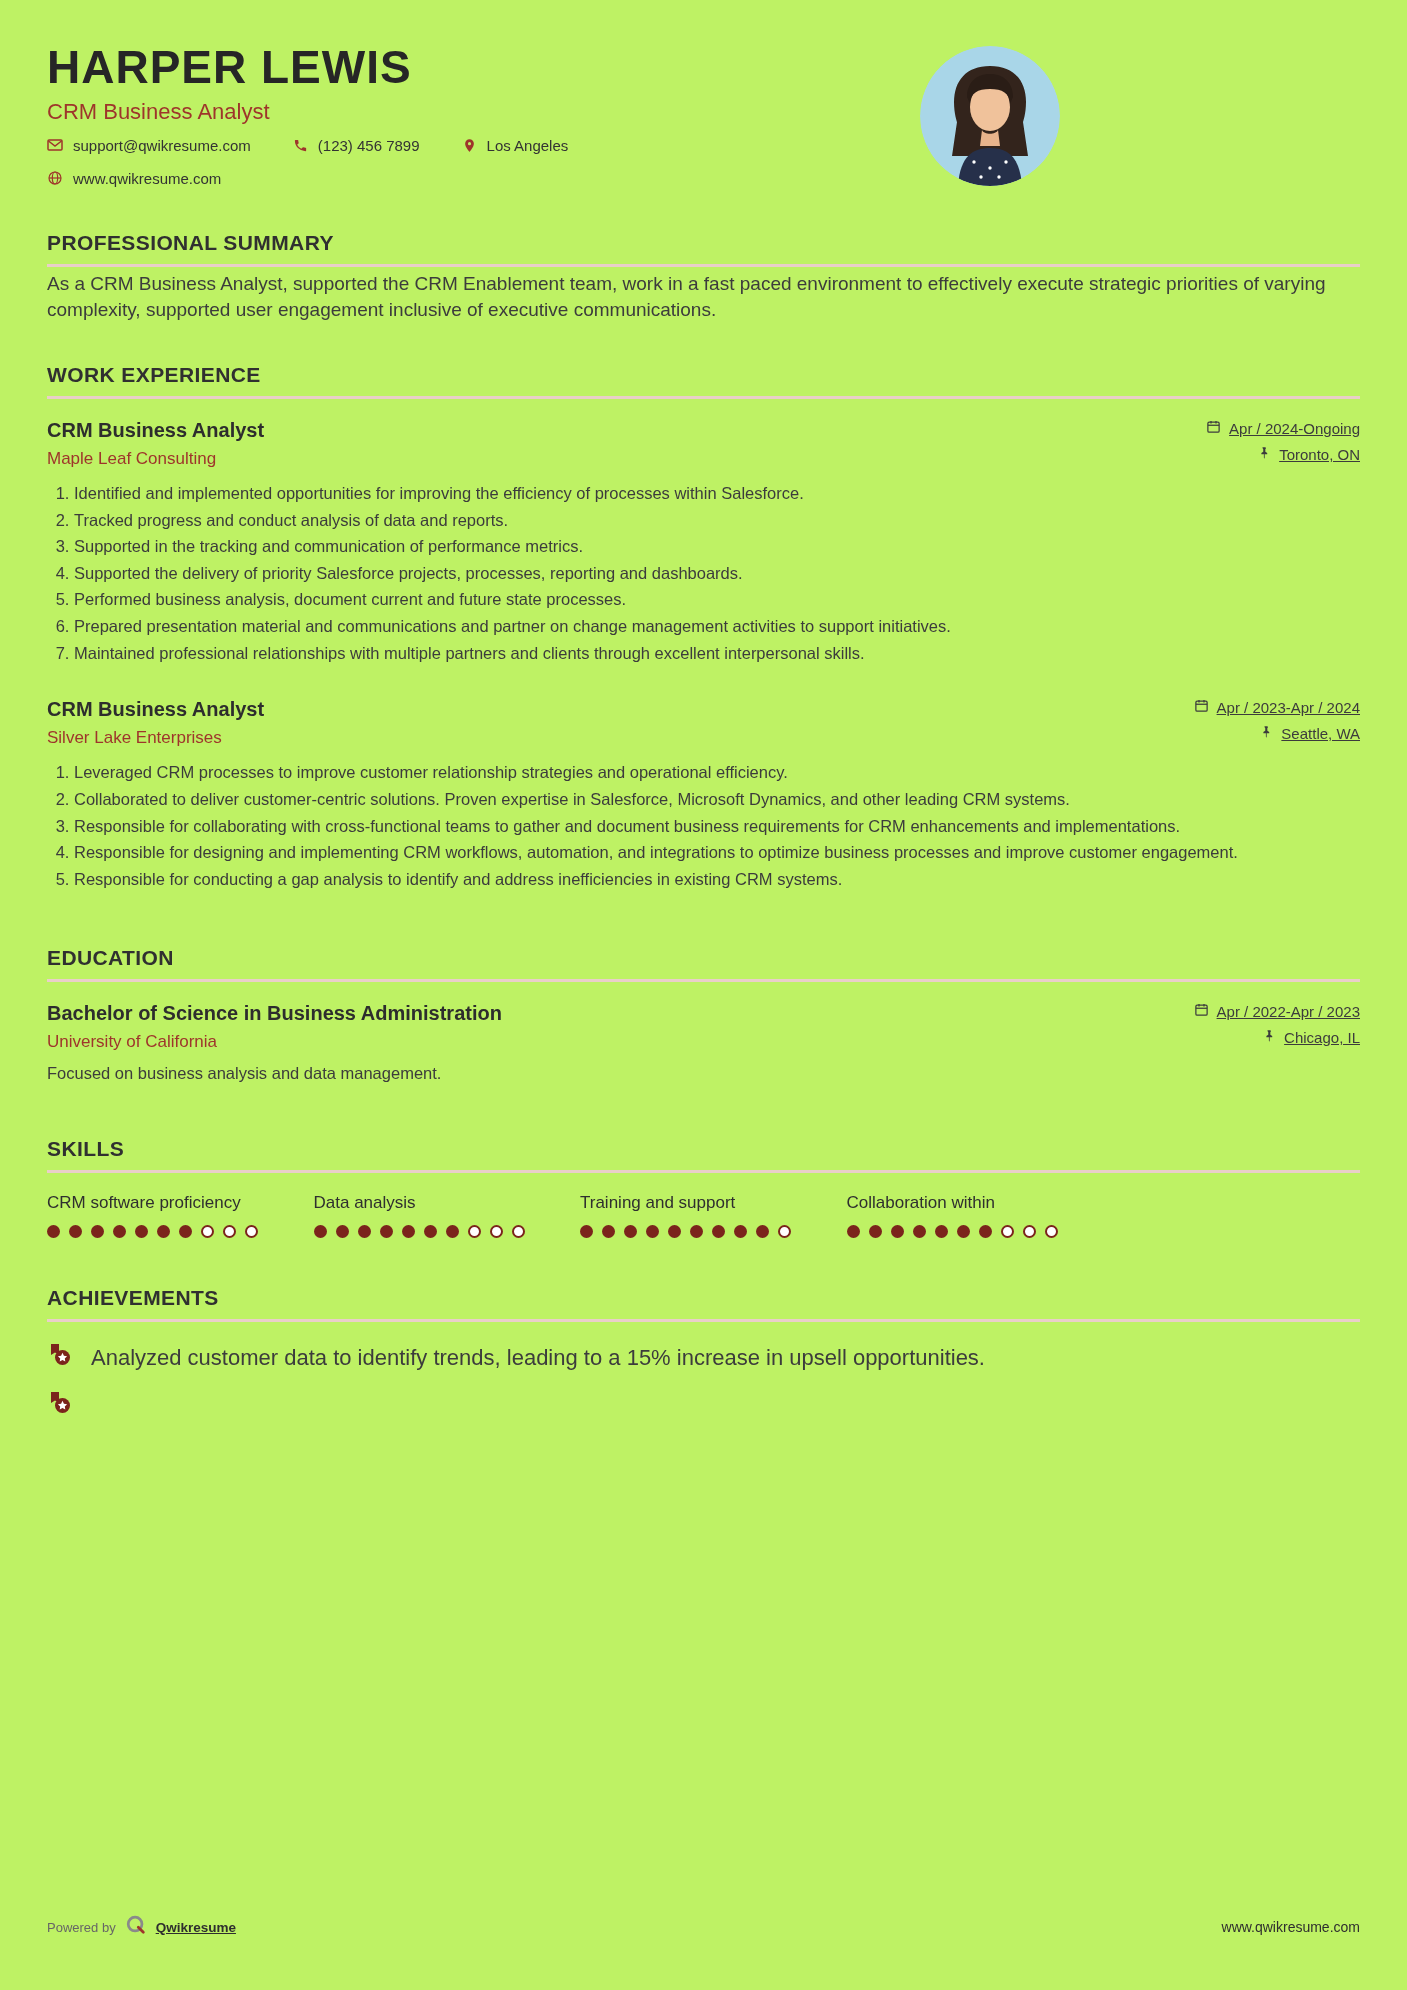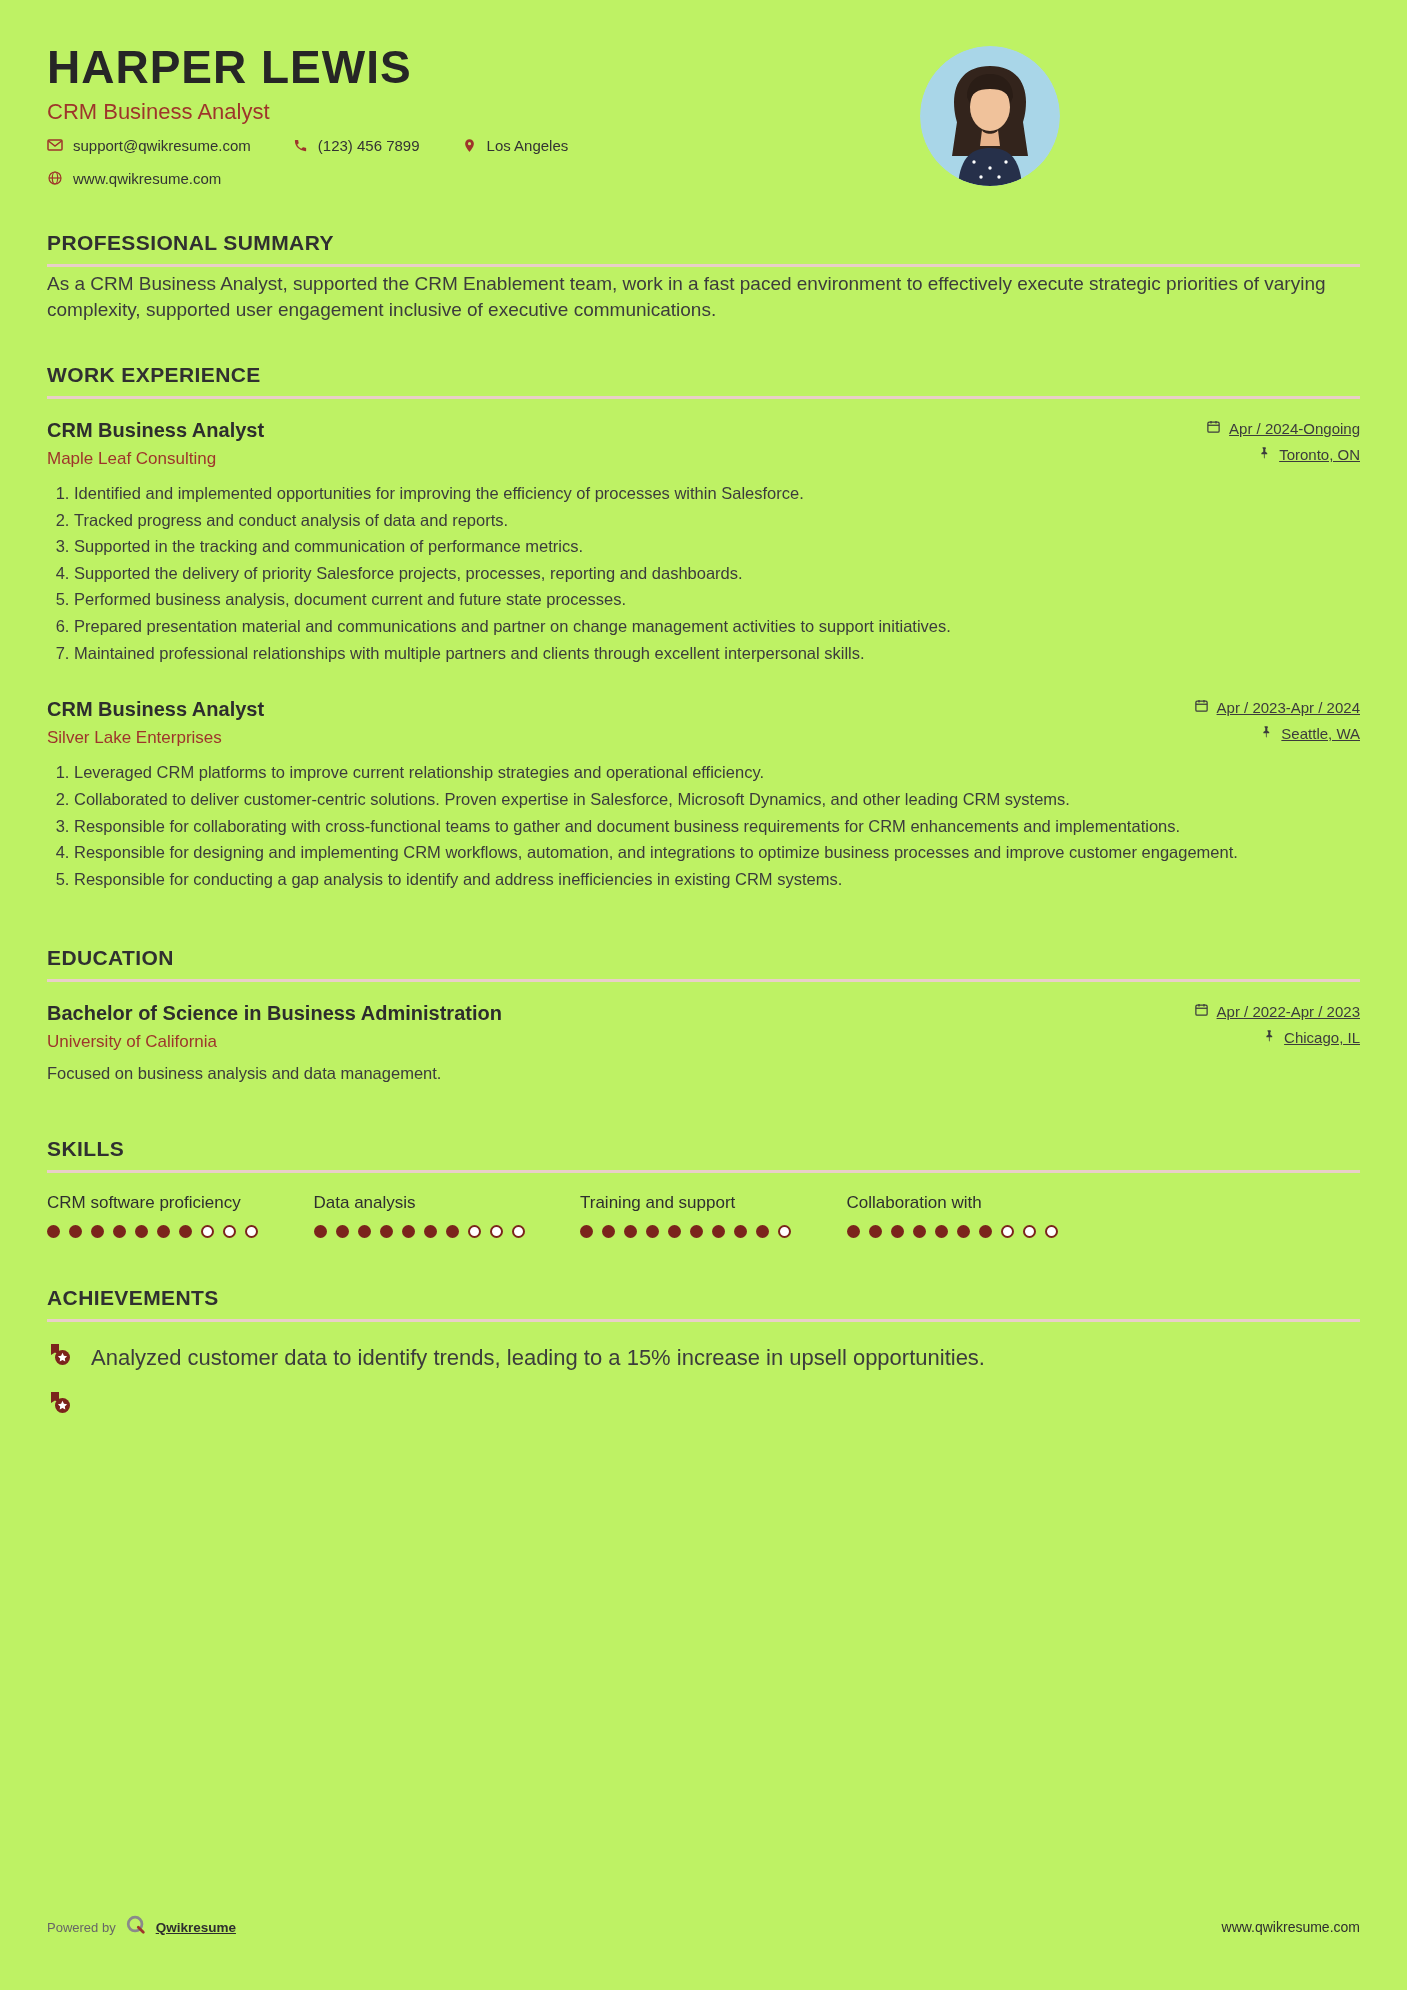--- a/index.html
+++ b/index.html
@@ -210,21 +210,21 @@
           <span>
             <svg viewBox="0 0 24 24" width="14" height="14">
                     <path d="M14.5 2h-5v2l1.2 1v5l-3.2 2.2V14h4.3v6.2l.7 1.8.7-1.8V14h4.3v-1.8L14.3 10V5l1.2-1z" fill="#3c3c3c"></path>
                   </svg>
           </span>
           <span>Seattle, WA</span>
         </div>
       </div>
     </div>
     <ol class="bullets">
-            <li>Leveraged CRM platforms to improve current relationship strategies and operational efficiency.</li>
+            <li>Leveraged CRM processes to improve customer relationship strategies and operational efficiency.</li>
             <li>Collaborated to deliver customer-centric solutions. Proven expertise in Salesforce, Microsoft Dynamics, and other leading CRM systems.</li>
             <li>Responsible for collaborating with cross-functional teams to gather and document business requirements for CRM enhancements and implementations.</li>
             <li>Responsible for designing and implementing CRM workflows, automation, and integrations to optimize business processes and improve customer engagement.</li>
             <li>Responsible for conducting a gap analysis to identify and address inefficiencies in existing CRM systems.</li>
           </ol>
   </div>
 </div>
   </section>
 
   <section class="section" style="margin-top:56px;">
@@ -309,21 +309,21 @@
             <span class="dot filled"></span>
             <span class="dot filled"></span>
             <span class="dot filled"></span>
             <span class="dot filled"></span>
             <span class="dot filled"></span>
             <span class="dot empty"></span>
           </div>
   </div>
 
   <div>
-    <div class="skill-name">Collaboration with</div>
+    <div class="skill-name">Collaboration within</div>
     <div class="dots">
             <span class="dot filled"></span>
             <span class="dot filled"></span>
             <span class="dot filled"></span>
             <span class="dot filled"></span>
             <span class="dot filled"></span>
             <span class="dot filled"></span>
             <span class="dot filled"></span>
             <span class="dot empty"></span>
             <span class="dot empty"></span>

